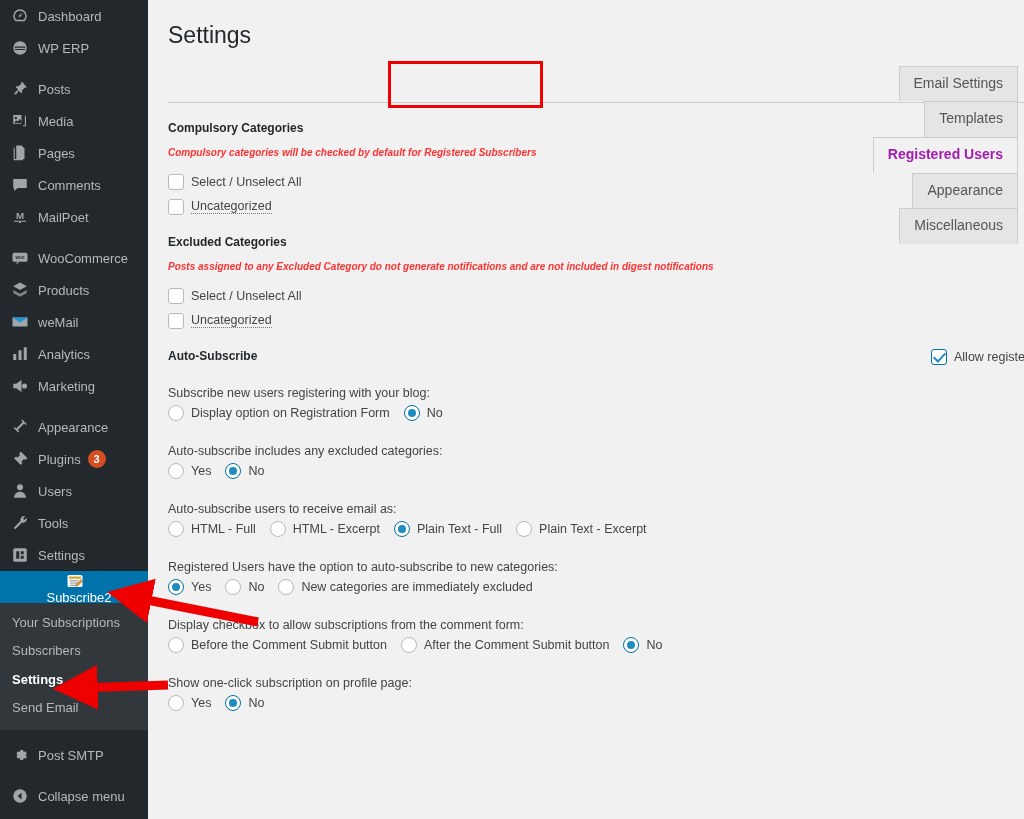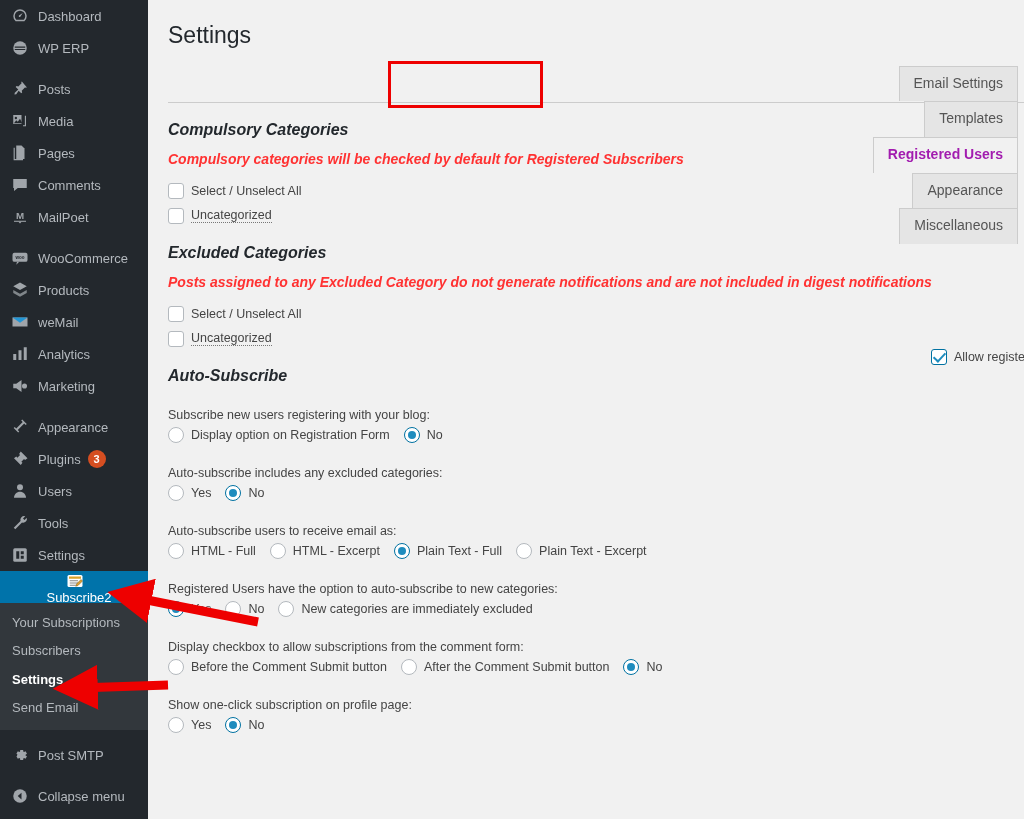--- a/index.html
+++ b/index.html
@@ -133,32 +133,31 @@
     position: absolute;
     border: 3px solid #ee0000;
     pointer-events: none;
     left: 207px;
     top: -6px;
     width: 132px;
     height: 44px;
   }
 
   h3.section-head {
-    font-size: 16px;
+    font-size: 12px;
     font-weight: bold;
     color: #23282d;
     margin: 18px 0 0 0;
     padding: 0;
-    font-style: italic;
   }
   p.notice {
     color: #ff3232;
     font-style: italic;
     font-weight: bold;
-    font-size: 14px;
+    font-size: 10px;
     margin: 12px 0 0 0;
   }
   .cb-row {
     display: flex;
     align-items: center;
     margin-top: 9px;
     font-size: 12.5px;
     color: #444;
     text-align: center;
   }

